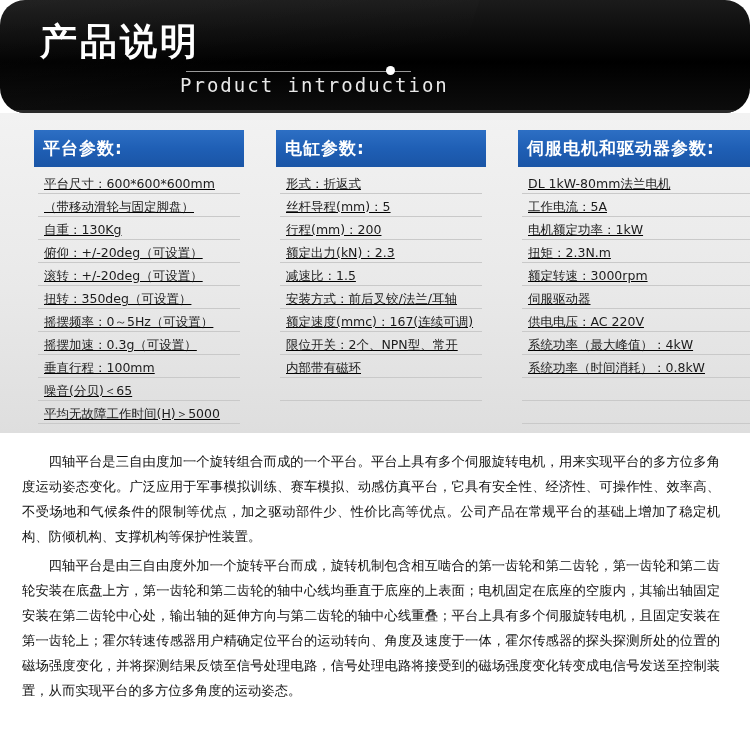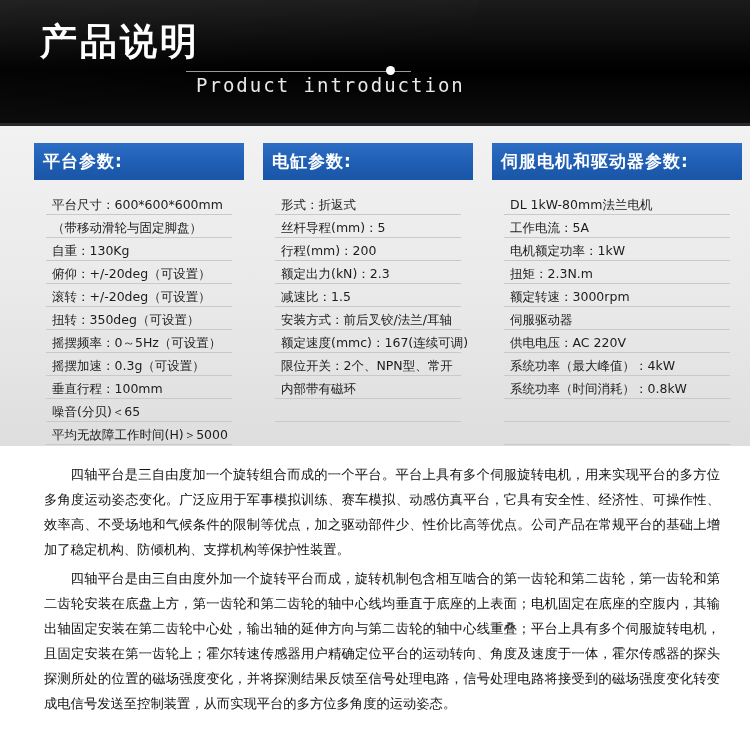--- a/index.html
+++ b/index.html
@@ -11,23 +11,24 @@
     height: 736px;
     background: #ffffff;
     font-family: "Liberation Sans", sans-serif;
     overflow: hidden;
   }
 
   
   .banner {
     position: relative;
     width: 750px;
-    height: 126px;
+    height: 113px;
     background: linear-gradient(180deg, #1b1b1b 0%, #000000 55%, #0d0d0d 100%);
     overflow: hidden;
+    border-radius: 25px;
   }
   .banner .diag {
     position: absolute;
     top: -40px;
     left: -60px;
     width: 520px;
     height: 200px;
     background: linear-gradient(170deg, rgba(255,255,255,0.045) 0%, rgba(255,255,255,0.0) 60%);
     transform: skewX(-18deg);
     pointer-events: none;
@@ -37,21 +38,21 @@
     left: 40px;
     top: 17px;
     color: #ffffff;
     font-size: 37px;
     font-weight: bold;
     letter-spacing: 3px;
     font-family: "DejaVu Sans", sans-serif;
   }
   .banner .en-sub {
     position: absolute;
-    left: 196px;
+    left: 180px;
     top: 74px;
     color: #e9e9e9;
     font-size: 19px;
     letter-spacing: 2px;
     font-family: "DejaVu Sans Mono", monospace;
   }
   .banner .rule {
     position: absolute;
     left: 186px;
     top: 71px;
@@ -82,61 +83,62 @@
     position: relative;
     width: 750px;
     height: 320px;
     background: linear-gradient(180deg, #f2f2f2 0%, #e9e9e9 55%, #dedede 100%);
     padding-top: 17px;
     box-sizing: border-box;
   }
   .spec-cols {
     display: flex;
     padding-left: 34px;
-    gap: 19px;
+    gap: 32px;
   }
   .spec-col {
     width: 210px;
     flex: 0 0 auto;
   }
   .spec-col.third { width: 250px; }
 
   .spec-head {
     background: linear-gradient(180deg, #2d6fc4 0%, #1f5fb5 50%, #1a55a6 100%);
     color: #ffffff;
     font-size: 17px;
     font-weight: bold;
     padding: 7px 0 7px 9px;
     letter-spacing: 1px;
     font-family: "DejaVu Sans", sans-serif;
     white-space: nowrap;
     overflow: hidden;
   }
   .spec-list {
     list-style: none;
-    margin: 12px;
+    margin: 4px;
     padding: 0;
+    text-decoration: underline;
   }
   .spec-list li {
     font-size: 12.5px;
     color: #1c1c1c;
     padding: 5px 2px 4px 6px;
     border-bottom: 1px solid #c9c9c9;
     white-space: nowrap;
     font-family: "DejaVu Sans", sans-serif;
     line-height: 1.25;
     height: 13px;
   }
   .spec-list li.blank {
     color: transparent;
   }
 
   
   .body-text {
-    padding: 16px 30px 0 44px;
+    padding: 16px 30px 0 22px;
     box-sizing: border-box;
     width: 750px;
   }
   .body-text p {
     margin: 0 0 4px 0;
     font-size: 13.3px;
     line-height: 25px;
     color: #111111;
     text-align: justify;
     text-indent: 2em;

